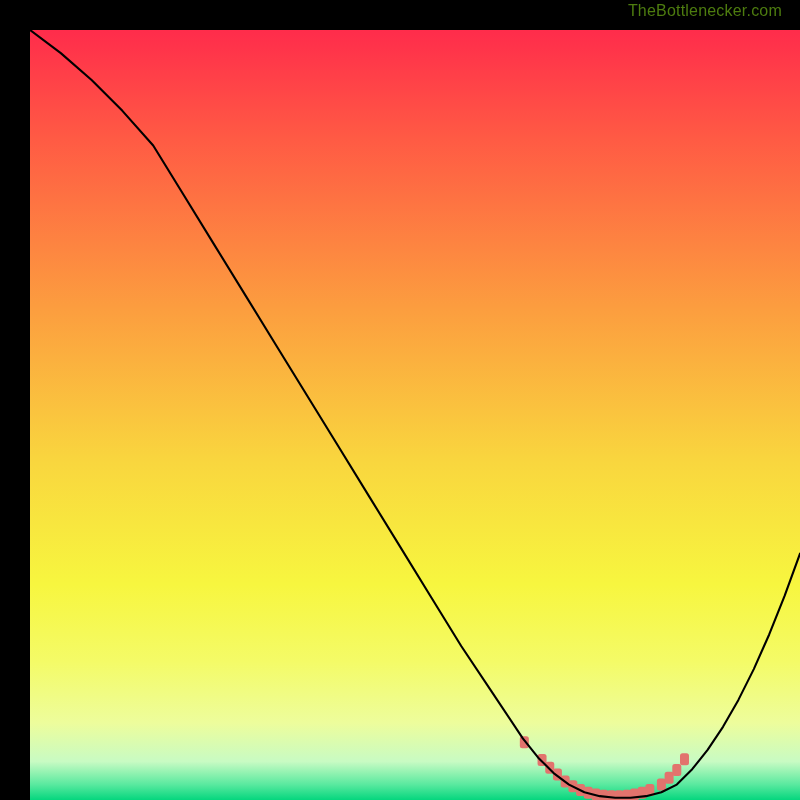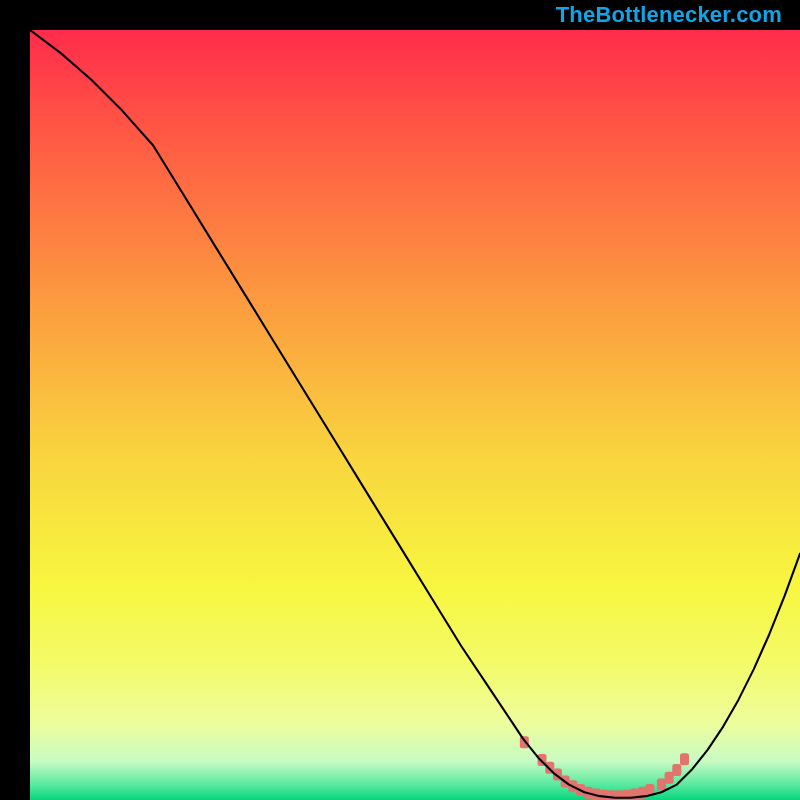--- a/index.html
+++ b/index.html
@@ -23,23 +23,23 @@
     position: absolute;
     left: 15px;
     top: 15px;
     width: 770px;
     height: 770px;
   }
   .watermark {
     position: absolute;
     top: 2px;
     right: 18px;
-    color: #0ea5e9;
-    font-size: 22px;
-    font-weight: 700;
+    color: #4d7c0f;
+    font-size: 16px;
+    font-weight: 400;
     letter-spacing: 0.2px;
   }
 </style>
 </head>
 <body>
 
 <div class="frame">
   <svg class="plot" viewBox="0 0 770 770" preserveAspectRatio="none">
     <defs>
       <linearGradient id="bg-grad" x1="0" y1="0" x2="0" y2="1">

